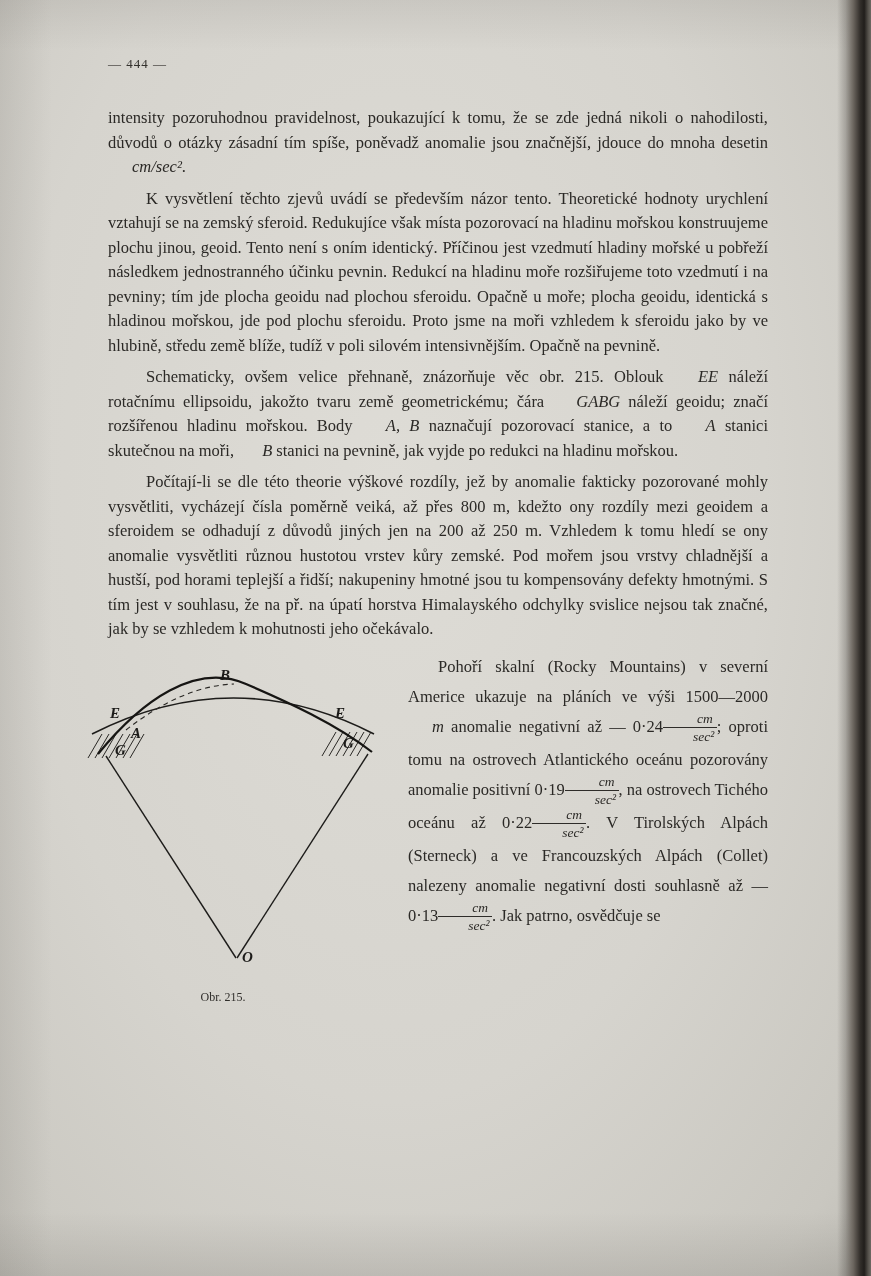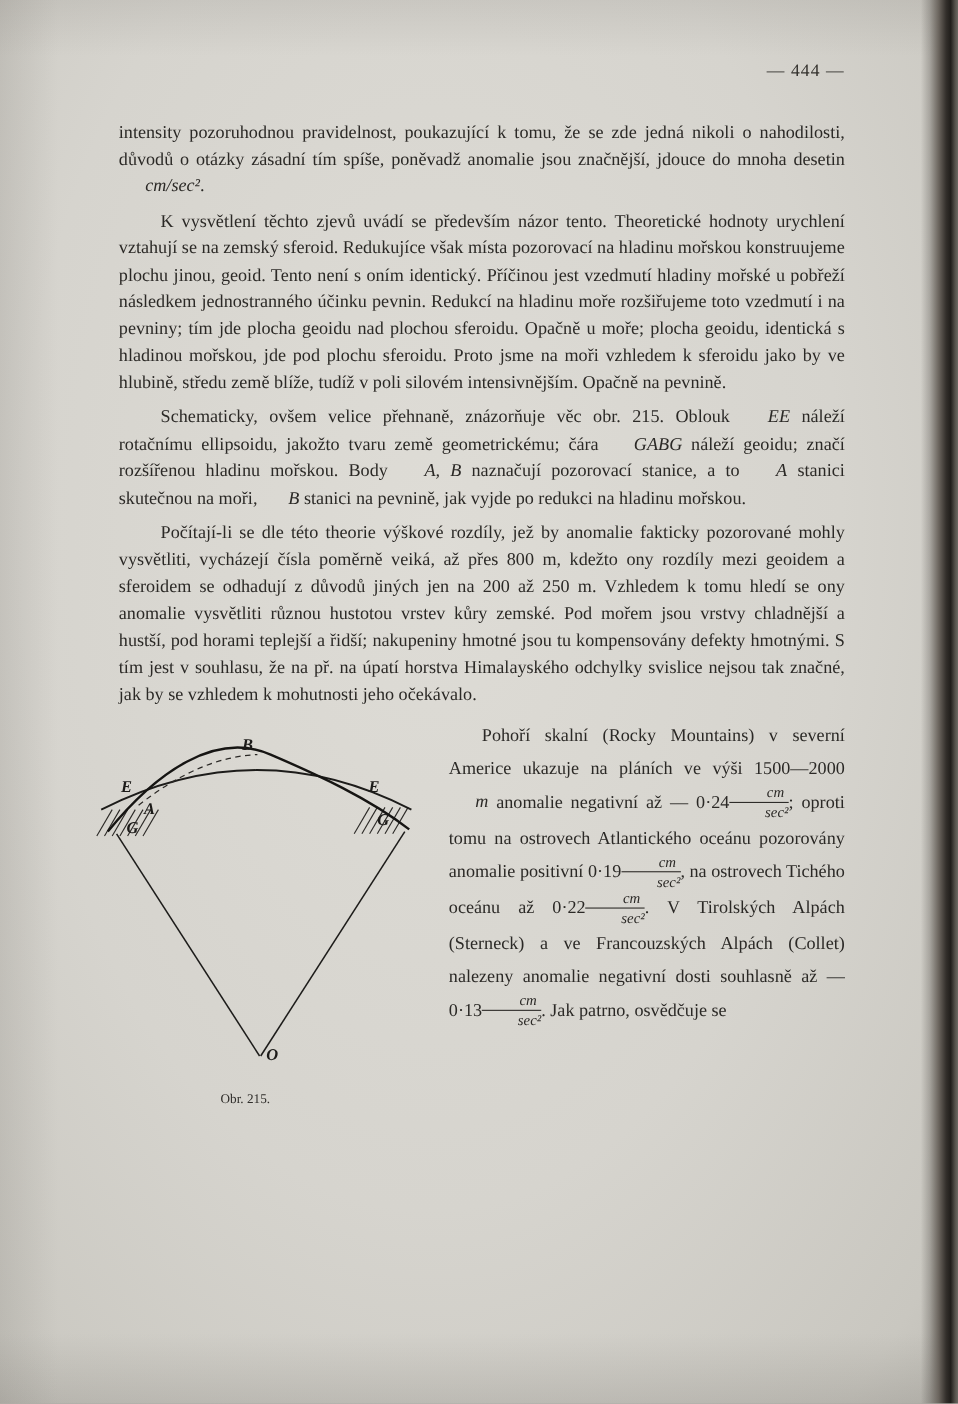--- a/index.html
+++ b/index.html
@@ -21,22 +21,22 @@
   .edge-shade{
     position:absolute;top:0;left:0;width:100%;height:100%;
     background:linear-gradient(to right, rgba(120,116,110,0.18) 0%, rgba(120,116,110,0) 6%),
                linear-gradient(to bottom, rgba(120,116,110,0.15) 0%, rgba(120,116,110,0) 4%, rgba(120,116,110,0) 95%, rgba(100,96,90,0.18) 100%);
     pointer-events:none;
   }
   .content{
     position:absolute;top:56px;left:108px;width:660px;
   }
   .page-number{
-    text-align:right;
-    font-size:16px;
+    text-align:left;
+    font-size:13px;
     letter-spacing:1px;
     margin-bottom:34px;
     color:#33312d;
   }
   .para{
     font-size:16.5px;
     line-height:24.5px;
     text-align:justify;
     text-indent:38px;
     margin:0 0 7px 0;
@@ -60,21 +60,21 @@
   }
   .rightcol{margin-left:300px;}
   .rightcol .para{
     line-height:30px;
     text-indent:30px;
     margin-bottom:10px;
   }
   .frac{
     display:inline-block;
     vertical-align:middle;
-    text-align:right;
+    text-align:left;
     font-style:italic;
     font-size:13.5px;
     line-height:1.12;
     margin:0 0;
     transform:translateY(-1px);
   }
   .frac .num{display:block;border-bottom:1px solid #2e2c29;padding:0 4px 1px 4px;}
   .frac .den{display:block;padding-top:1px;}
   .last{clear:both;margin-top:10px;}
   .fig-label{

